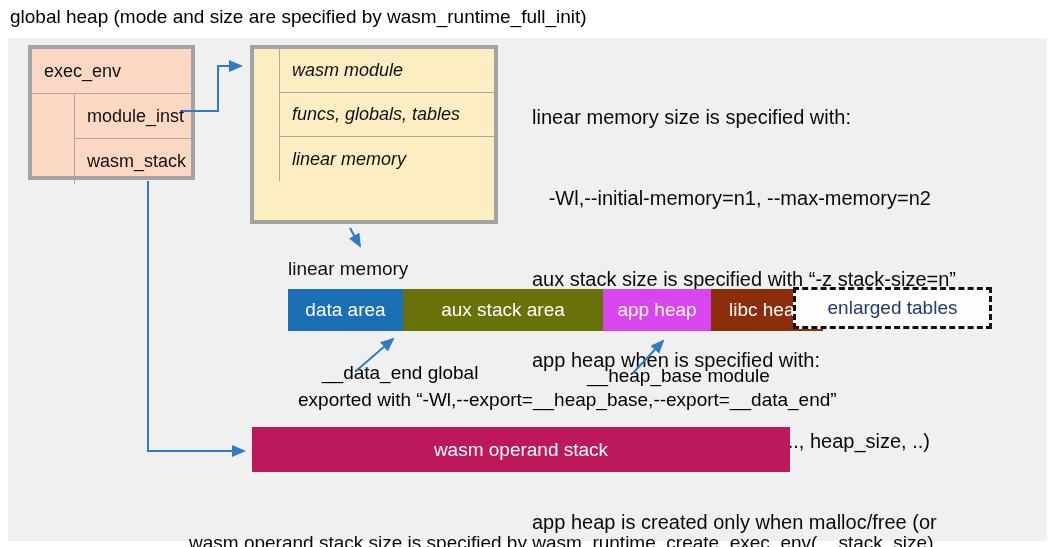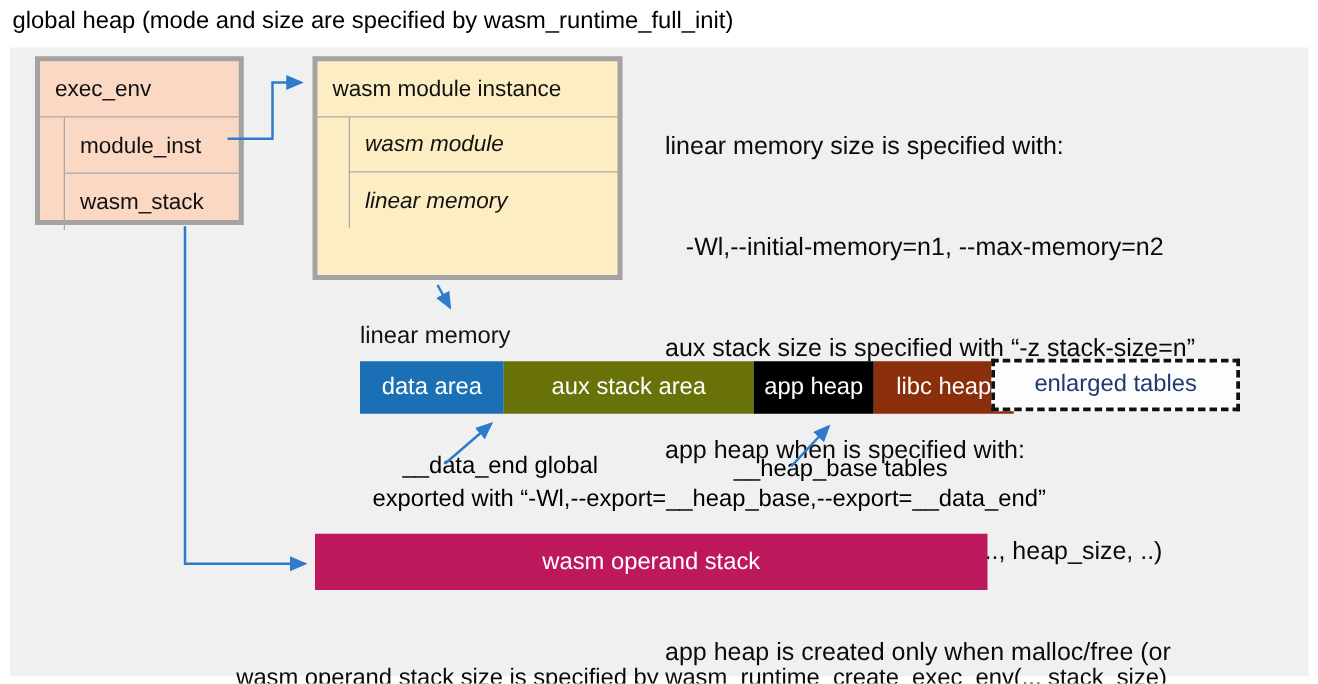--- a/index.html
+++ b/index.html
@@ -9,37 +9,37 @@
   .panel{position:absolute;left:8px;top:38px;width:1039px;height:503px;background:#f0f0f1;}
 
   
   .tblbox{position:absolute;border:4px solid #a3a3a3;box-sizing:border-box;font-size:18px;}
   .tblbox .hdr{display:flex;align-items:center;padding-left:12px;box-sizing:border-box;border-bottom:1px solid #a9a9a9;}
   .tblbox .rows{box-sizing:border-box;border-left:1px solid #a9a9a9;}
   .tblbox .row{display:flex;align-items:center;padding-left:12px;box-sizing:border-box;border-bottom:1px solid #a9a9a9;}
   .tblbox .row:last-child{border-bottom:none;}
   .execenv{left:28px;top:45px;width:167px;height:135px;background:#fbd8c3;}
   .execenv .hdr{height:45px;}
-  .execenv .rows{margin-left:19px;}
+  .execenv .rows{margin-left:42px;}
   .execenv .row{height:45px;}
   .execenv .row:first-child{height:45px;}
   .modinst{left:250px;top:45px;width:248px;height:179px;background:#fdedc2;}
   .modinst .hdr{height:45px;}
   .modinst .rows{margin-left:25px;font-style:italic;}
   .modinst .row{height:44px;}
 
   .notes{position:absolute;left:532px;top:50px;font-size:20px;line-height:27px;white-space:pre;color:#0a0a0a;}
 
   .linmem-label{position:absolute;left:288px;top:258px;font-size:19px;}
 
   .membar{position:absolute;left:288px;top:289px;height:42px;display:flex;}
   .seg{display:flex;align-items:center;justify-content:center;color:#fff;font-size:19px;white-space:nowrap;box-sizing:border-box;}
   .seg-data{width:115px;background:#1b6fb5;}
   .seg-aux{width:200px;background:#697209;}
-  .seg-app{width:96px;background:#000000;}
+  .seg-app{width:108px;background:#d946ef;}
   .seg-libc{width:112px;background:#8b2e0c;}
   .seg-enlarged{position:absolute;left:793px;top:287px;width:199px;height:42px;background:#fdfdfd;
     border:3px dashed #111;box-sizing:border-box;display:flex;align-items:center;justify-content:center;
     color:#1f3a6e;font-size:19px;}
 
   .ann{position:absolute;font-size:19px;white-space:nowrap;color:#000000;}
   .ann-dataend{left:322px;top:362px;}
   .ann-heapbase{left:587px;top:365px;}
   .ann-exported{left:298px;top:389px;}
 
@@ -59,23 +59,23 @@
 
   <div class="tblbox execenv">
     <div class="hdr">exec_env</div>
     <div class="rows">
       <div class="row">module_inst</div>
       <div class="row">wasm_stack</div>
     </div>
   </div>
 
   <div class="tblbox modinst">
-    <div class="hdr">wasm module instance</div>
     <div class="rows">
       <div class="row">wasm module</div>
+      <div class="row">funcs, globals, tables</div>
       <div class="row">linear memory</div>
     </div>
   </div>
 
   <div class="notes">
     <div>linear memory size is specified with:</div>
     <div>   -Wl,--initial-memory=n1, --max-memory=n2</div>
     <div>aux stack size is specified with “-z stack-size=n”</div>
     <div>app heap when is specified with:</div>
     <div>   wasm_runtime_instantiate(.., heap_size, ..)</div>
@@ -86,21 +86,21 @@
   <div class="linmem-label">linear memory</div>
   <div class="membar">
     <div class="seg seg-data">data area</div>
     <div class="seg seg-aux">aux stack area</div>
     <div class="seg seg-app">app heap</div>
     <div class="seg seg-libc">libc heap</div>
   </div>
   <div class="seg-enlarged">enlarged tables</div>
 
   <div class="ann ann-dataend">__data_end global</div>
-  <div class="ann ann-heapbase">__heap_base tables</div>
+  <div class="ann ann-heapbase">__heap_base module</div>
   <div class="ann ann-exported">exported with “-Wl,--export=__heap_base,--export=__data_end”</div>
 
   <div class="opstack">wasm operand stack</div>
   <div class="opstack-note">
     <div>wasm operand stack size is specified by wasm_runtime_create_exec_env(.., stack_size)</div>
     
   </div>
 
   <svg class="overlay" width="1054" height="547" viewBox="0 0 1054 547">
     <defs>

